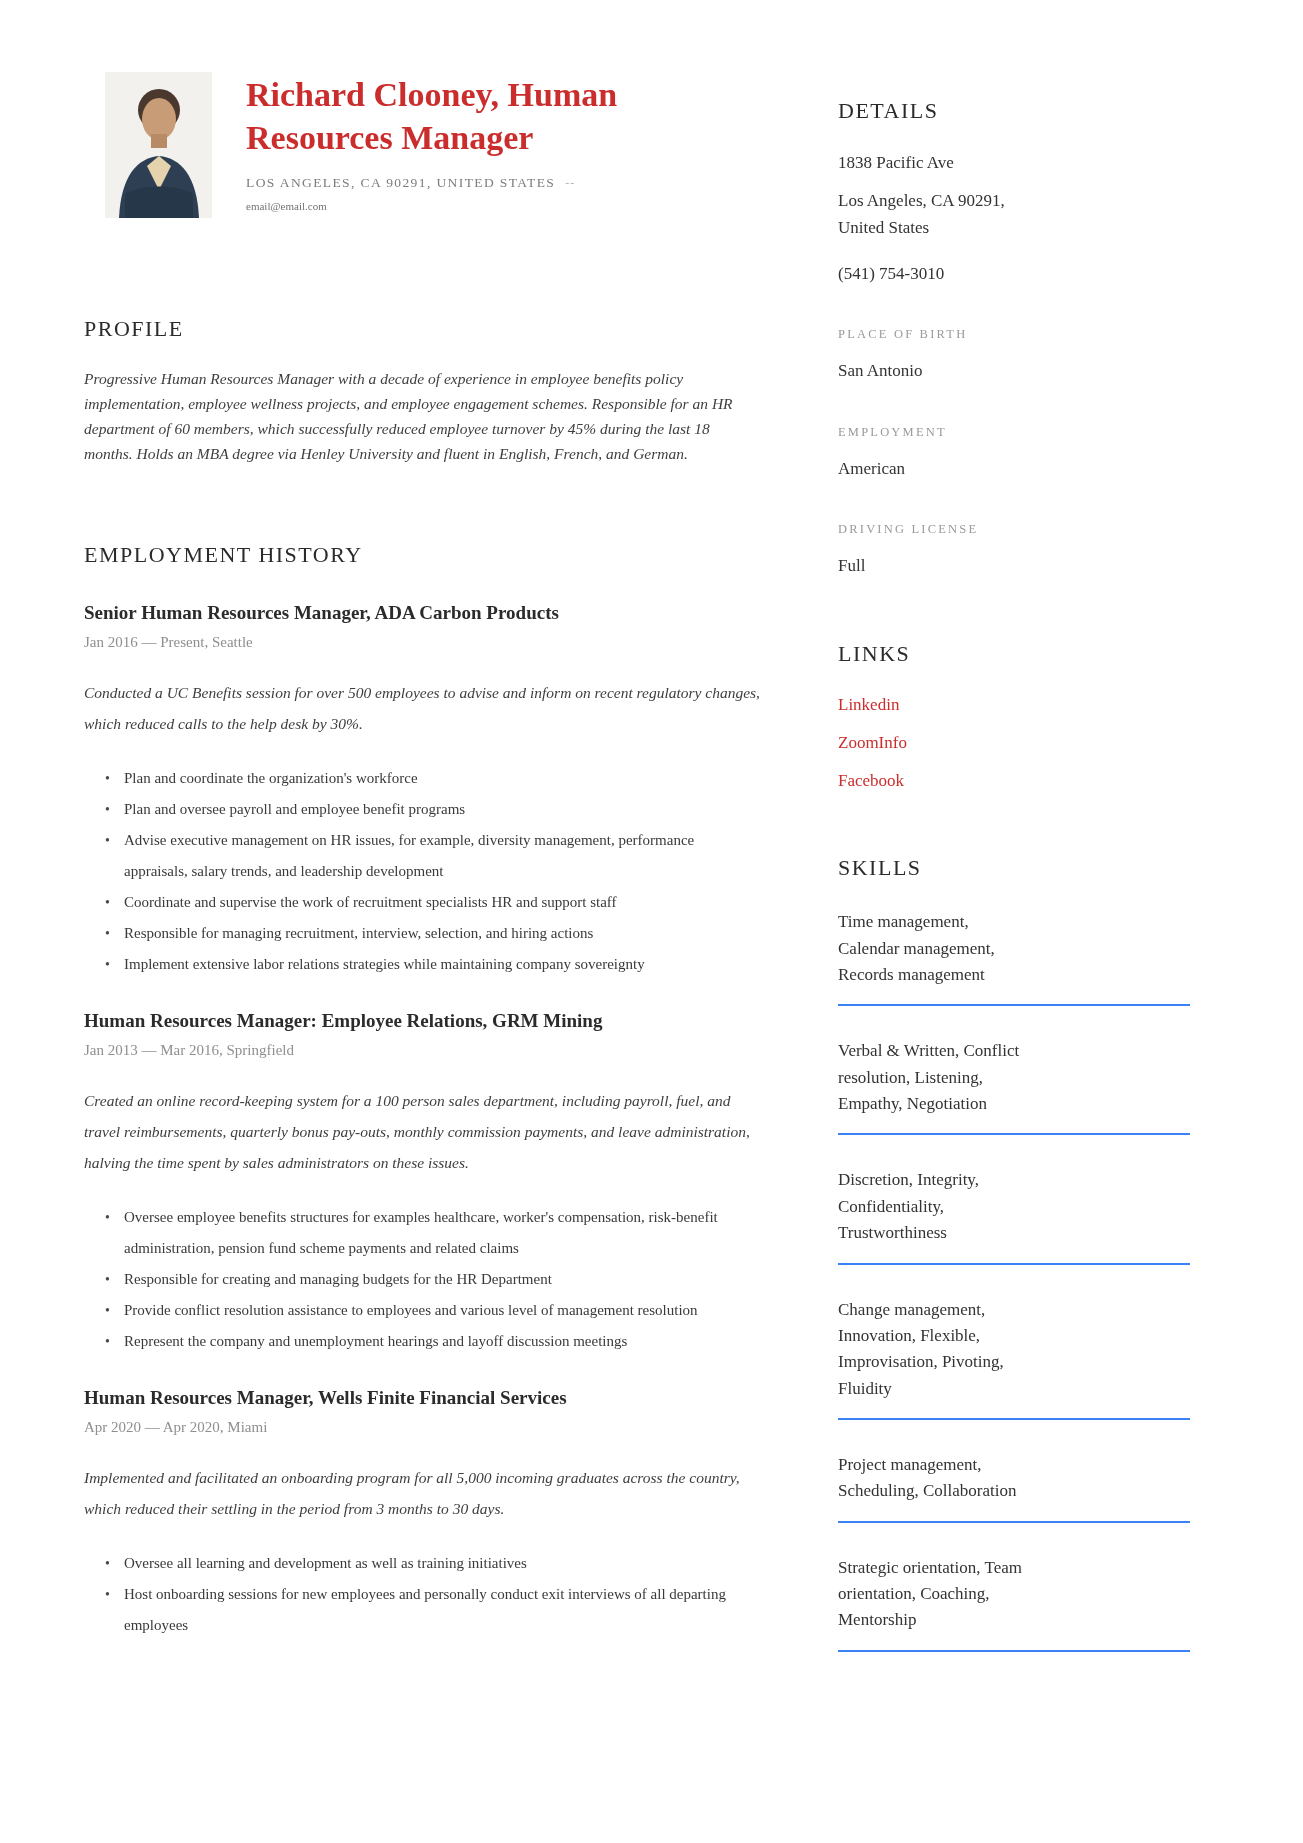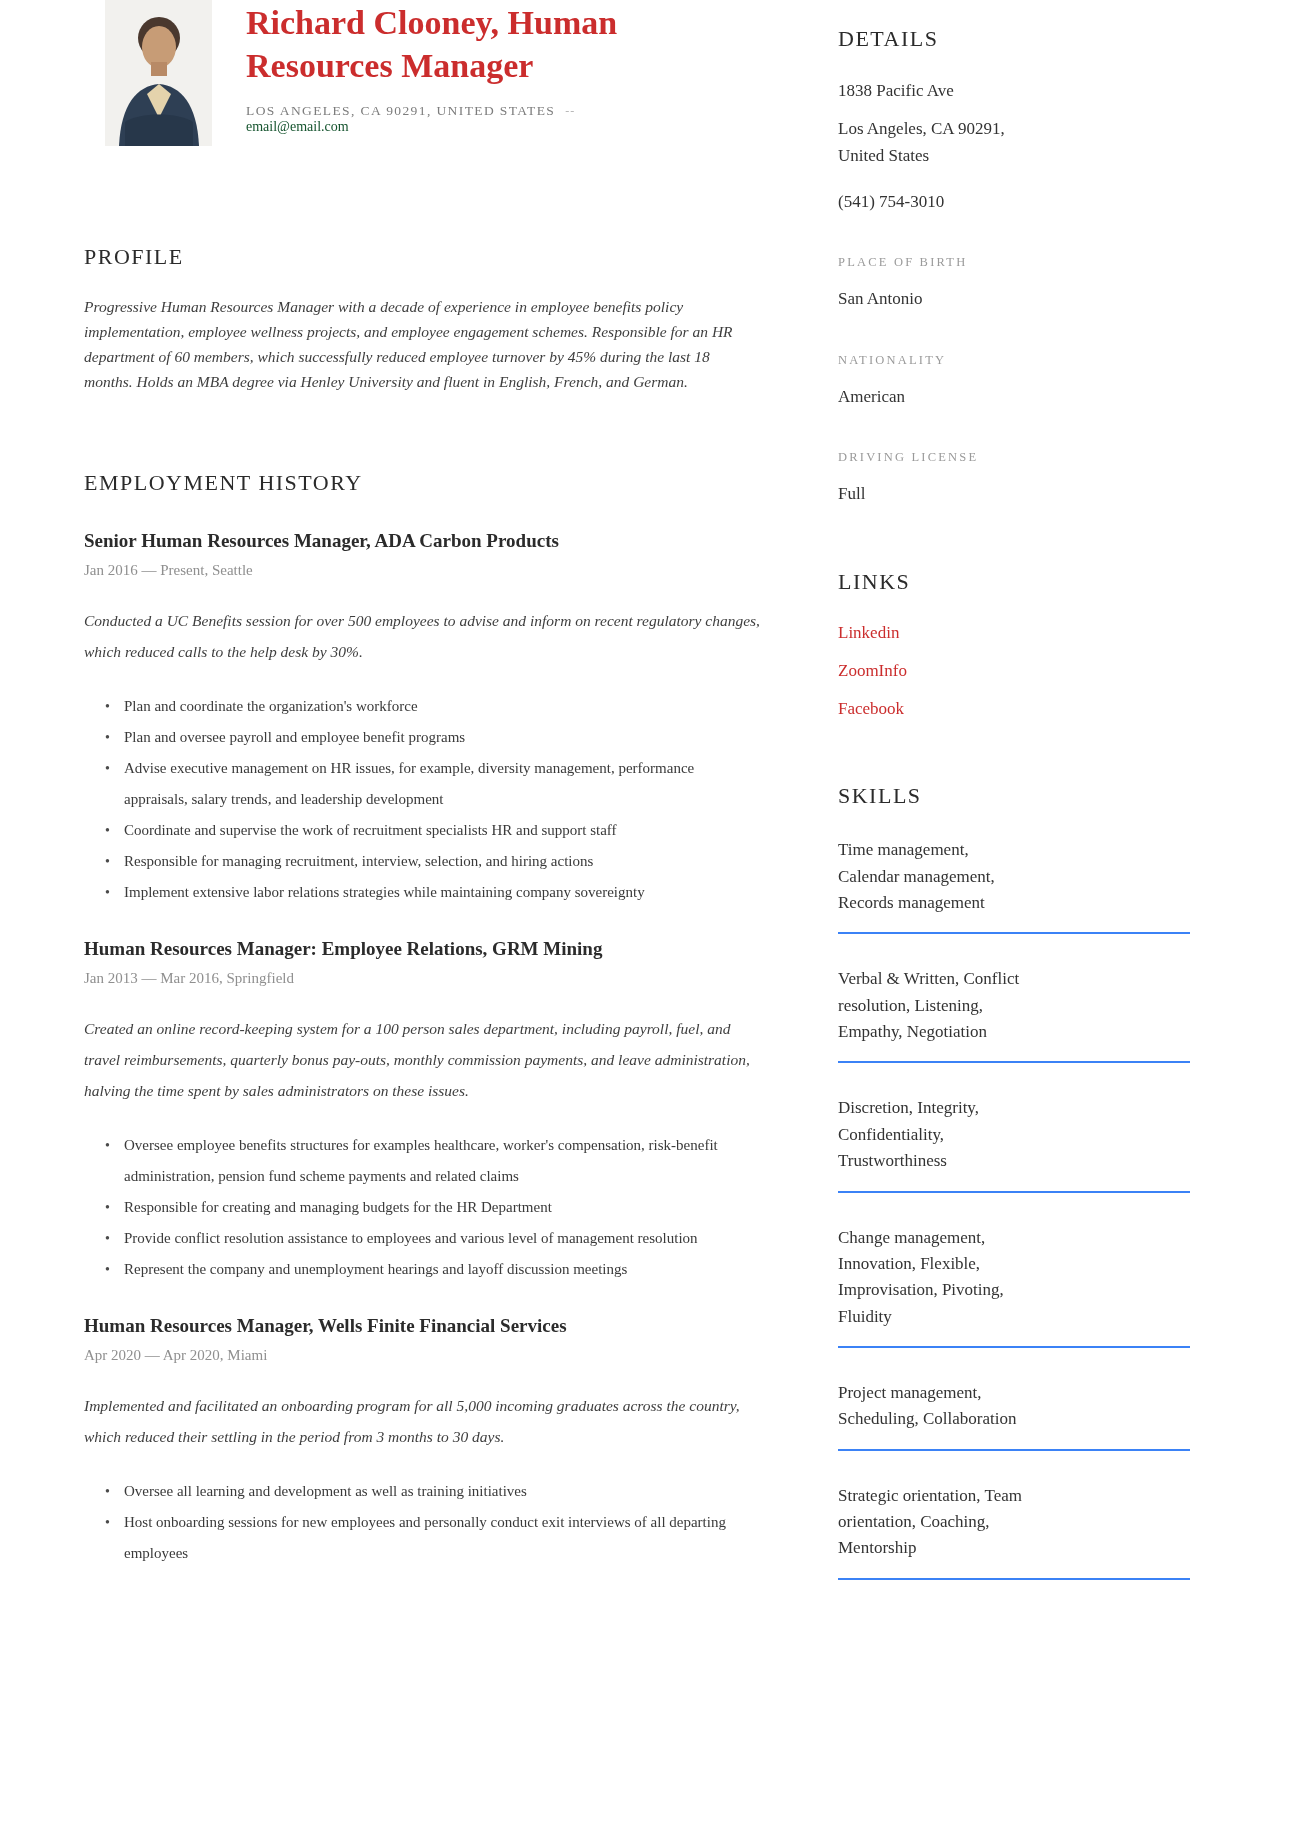--- a/index.html
+++ b/index.html
@@ -5,38 +5,38 @@
   :root{
     --accent:#cb2d2d;
     --heading:#2b2b2b;
     --body:#3e3e3e;
     --muted:#8f8f8f;
   }
   html,body{margin:0;padding:0;background:#fff;}
   body{font-family:"Liberation Serif","DejaVu Serif",serif;}
   .page{
     position:relative;width:1303px;height:1843px;background:#ffffff;
-    box-sizing:border-box;display:flex;overflow:hidden;
+    box-sizing:border-box;display:flex;overflow:hidden;padding-top:72px;
   }
   
   .main{margin-left:84px;width:676px;flex:0 0 auto;}
   .header{display:flex;align-items:flex-start;}
   .photo{
     width:107px;height:146px;margin-left:21px;flex:0 0 auto;
     background:#f5f4f2;overflow:hidden;
   }
   .photo svg{display:block;}
   .id-block{margin-left:34px;padding-top:2px;}
   .name{
     margin:0;max-width:440px;font-size:34px;line-height:1.26;font-weight:600;
     color:var(--accent);
   }
   .addr-line{margin-top:15px;font-size:13.5px;letter-spacing:1.4px;color:#7c7c7c;}
   .addr-sep{color:#b5b5b5;font-size:12px;margin-left:10px;letter-spacing:1px;}
-  .email{font-size:14px;color:#14532d;}
+  .email{margin-top:9px;font-size:11px;color:#737373;}
   h2.sec{
     margin:0;font-size:22px;font-weight:400;letter-spacing:1.5px;color:var(--heading);
   }
   .profile h2.sec{margin-top:98px;}
   .profile-text{
     margin:24px 0 0 0;font-style:italic;font-size:15.5px;line-height:1.62;color:var(--body);
   }
   .employment h2.sec{margin-top:76px;}
   .job{margin-top:30px;}
   .job:first-of-type{margin-top:34px;}
@@ -151,21 +151,21 @@
 
     <div class="details">
       <h2 class="sec">DETAILS</h2>
       <p class="sb-text addr1">1838 Pacific Ave</p>
       <p class="sb-text addr2">Los Angeles, CA 90291, United States</p>
       <p class="sb-text phone">(541) 754-3010</p>
 
       <div class="sb-label">PLACE OF BIRTH</div>
       <p class="sb-text sb-value">San Antonio</p>
 
-      <div class="sb-label">NATIONALITY</div>
+      <div class="sb-label">EMPLOYMENT</div>
       <p class="sb-text sb-value">American</p>
 
       <div class="sb-label">DRIVING LICENSE</div>
       <p class="sb-text sb-value">Full</p>
     </div>
 
     <div class="links">
       <h2 class="sec">LINKS</h2>
       <a class="link-item first">Linkedin</a>
       <a class="link-item">ZoomInfo</a>

